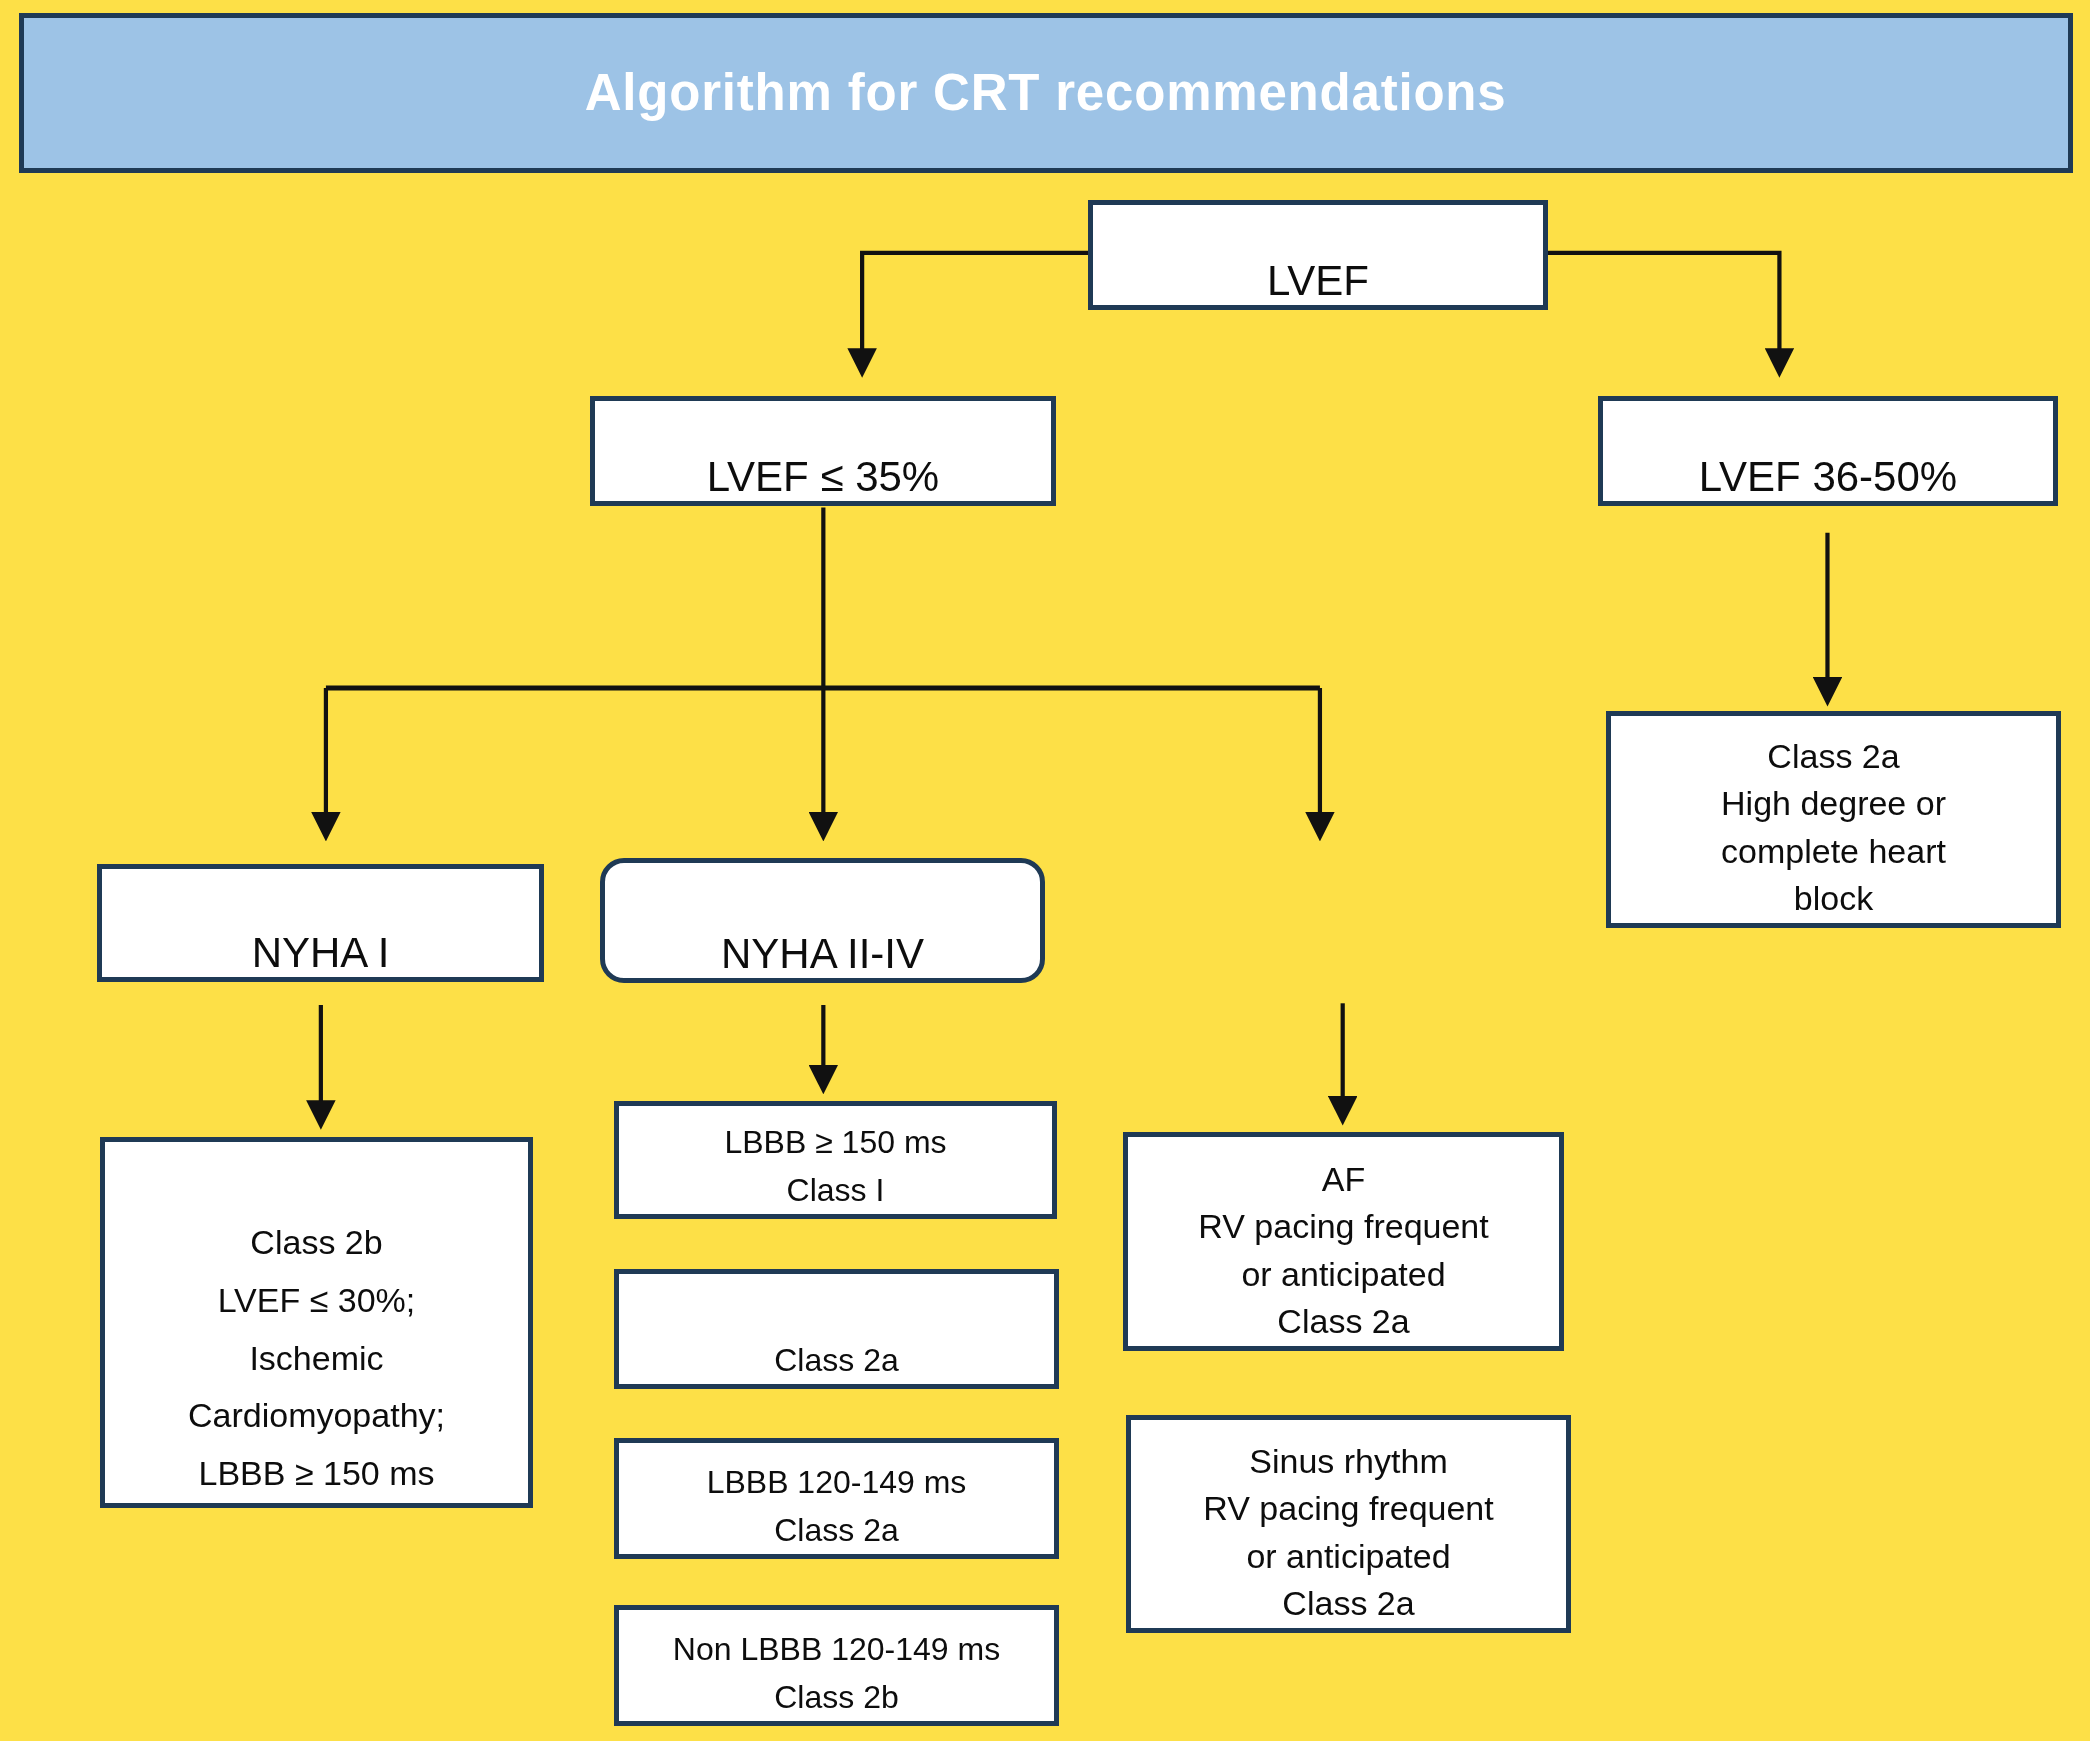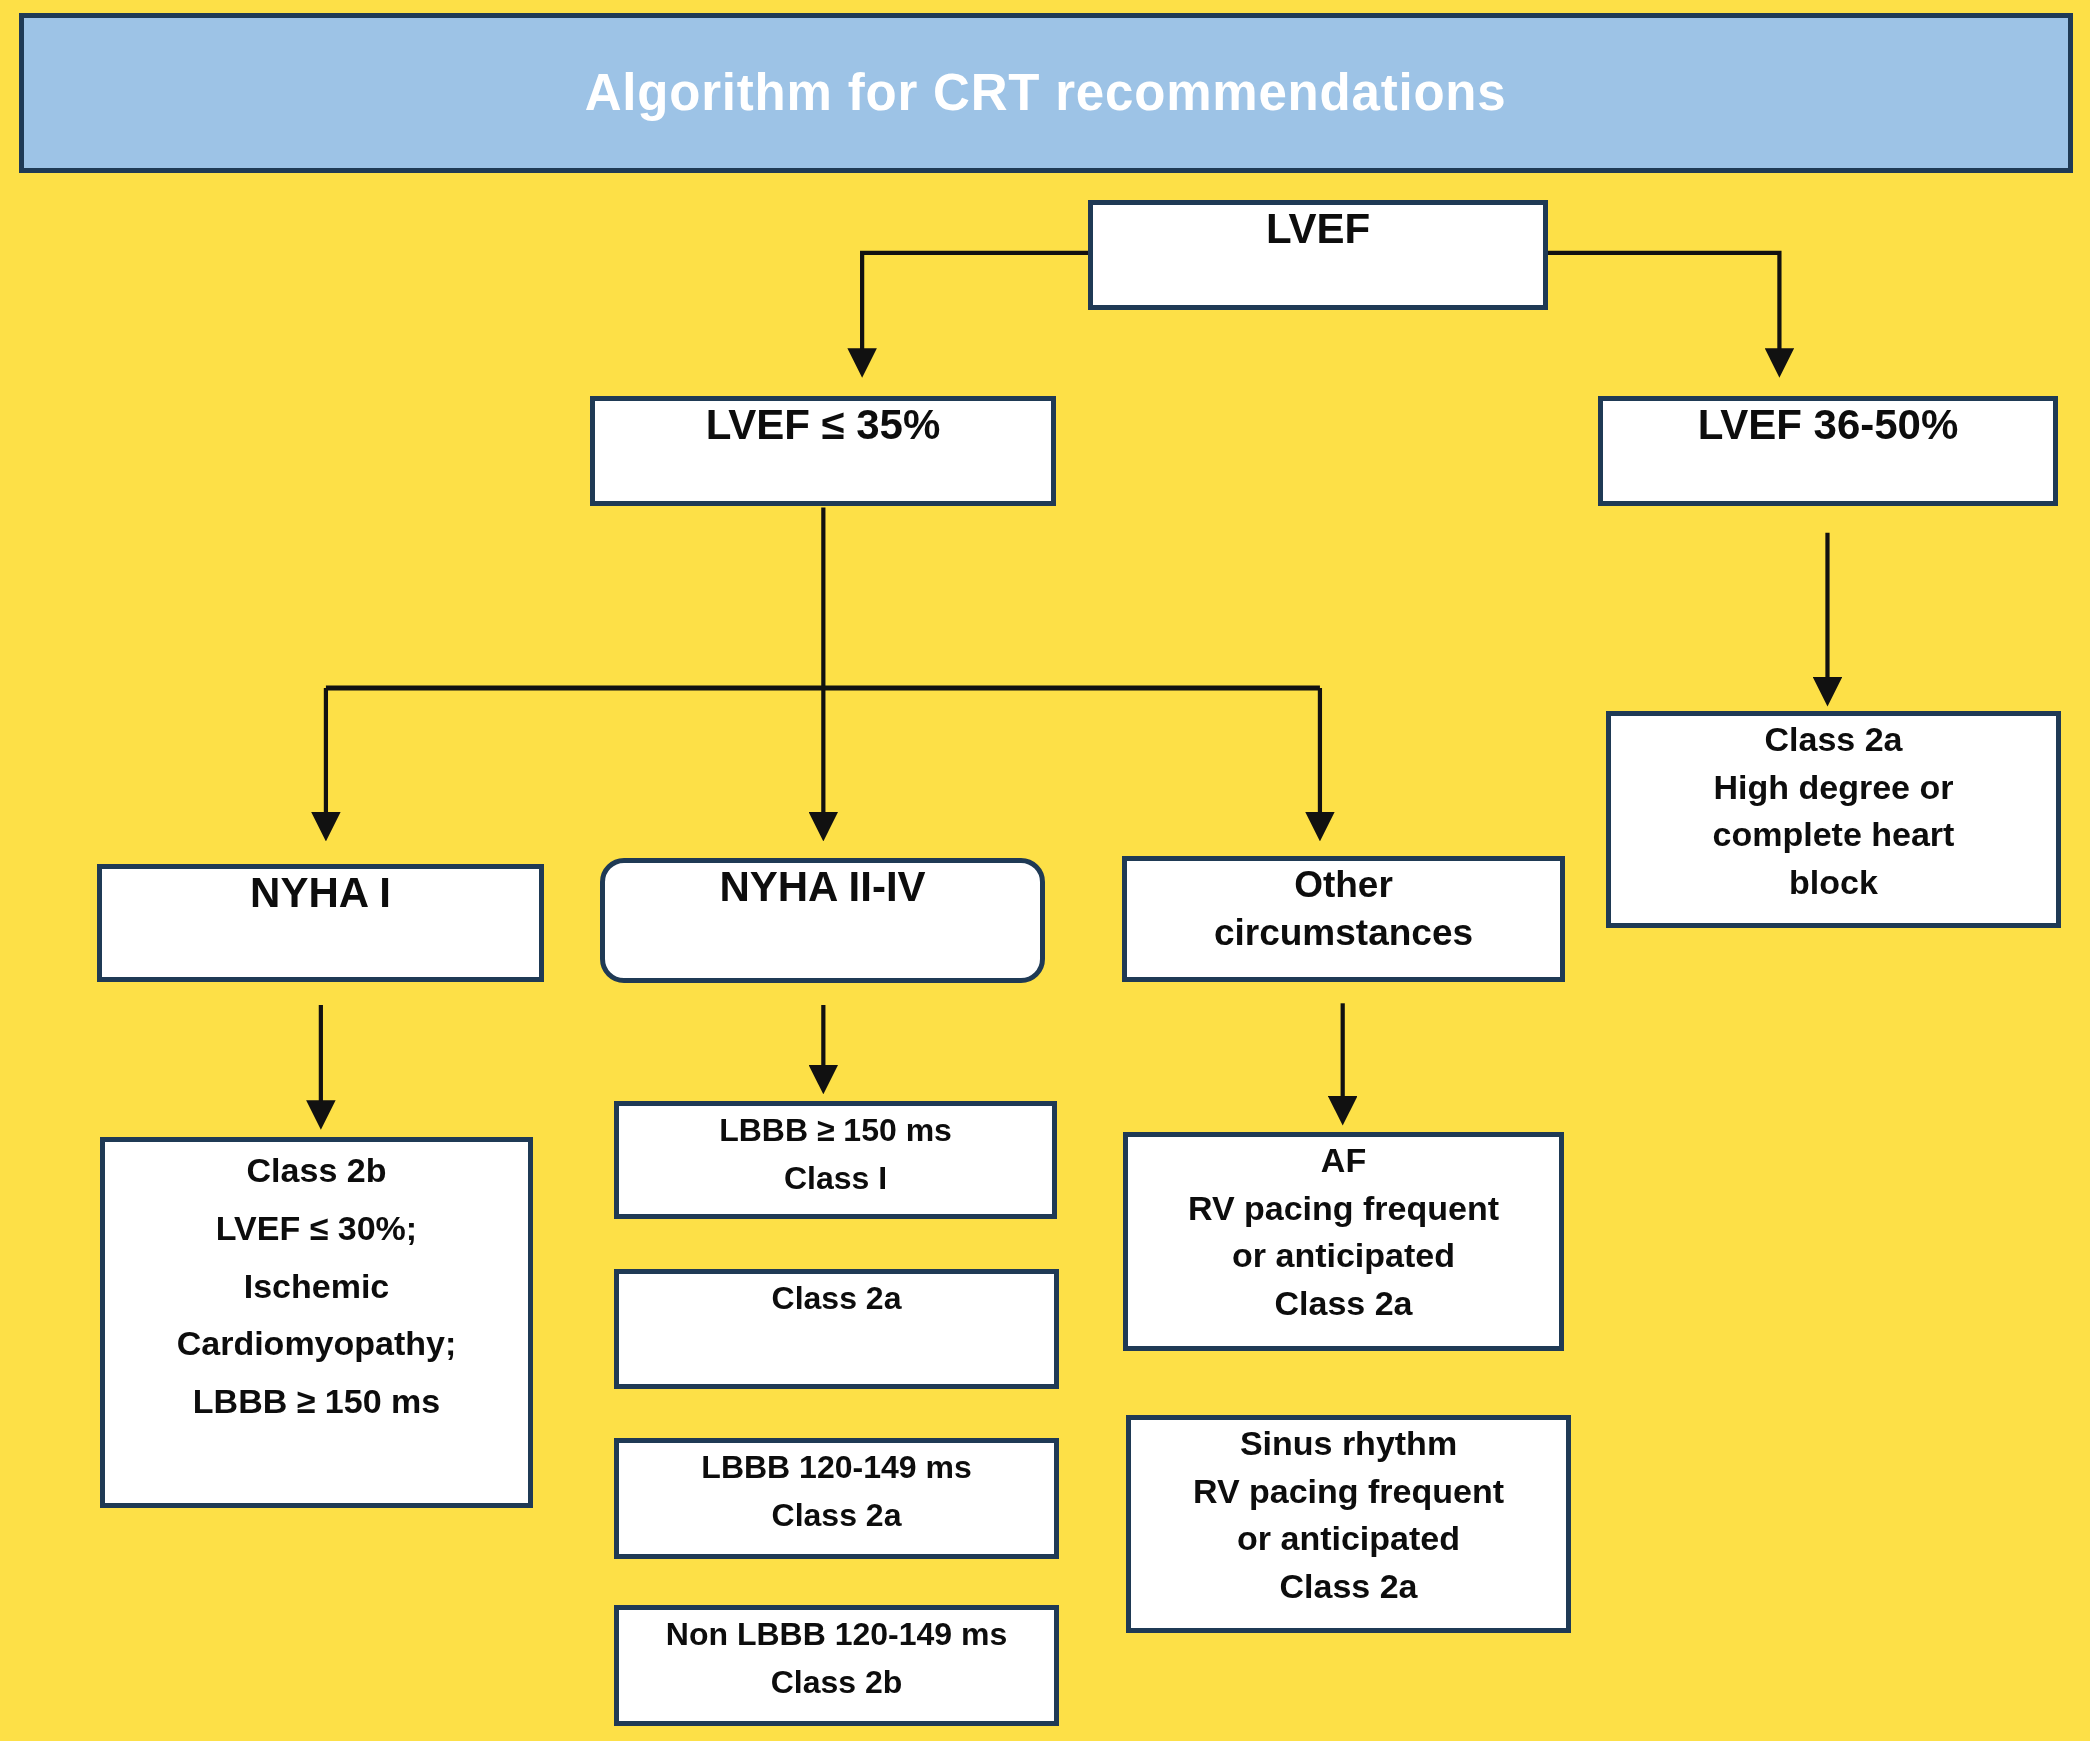--- a/index.html
+++ b/index.html
@@ -21,23 +21,23 @@
     color:#ffffff;
     font-size:51px; font-weight:700;
     letter-spacing:0.8px;
   }
   .box{
     position:absolute;
     background:#ffffff;
     border:5px solid #1F3A55;
     box-sizing:border-box;
     display:flex; flex-direction:column;
-    align-items:center; justify-content:flex-start;
+    align-items:center; justify-content:flex-end;
     color:#0d0d0d;
-    font-weight:700;
+    font-weight:400;
     text-align:center;
   }
   .box span{display:block;}
   .lbl-xl{font-size:42px;}
   .lbl-lg{font-size:37px; line-height:1.3;}
   .lbl-md{font-size:34px; line-height:1.4;}
   .lbl-sm{font-size:32px; line-height:1.5;}
   .lbl-tall{font-size:34px; line-height:1.7;}
   svg.connectors{position:absolute; left:0; top:0; pointer-events:none;}
 </style>
@@ -88,24 +88,20 @@
   </div>
 
   <div class="box lbl-xl" style="left:97px; top:864px; width:447px; height:118px;">
     <span>NYHA I</span>
   </div>
 
   <div class="box lbl-xl" style="left:600px; top:858px; width:445px; height:125px;border-radius:24px;">
     <span>NYHA II-IV</span>
   </div>
 
-  <div class="box lbl-lg" style="left:1122px; top:856px; width:443px; height:126px;">
-    <span>Other</span>
-    <span>circumstances</span>
-  </div>
 
   <div class="box lbl-tall" style="left:100px; top:1137px; width:433px; height:371px;">
     <span>Class 2b</span>
     <span>LVEF ≤ 30%;</span>
     <span>Ischemic</span>
     <span>Cardiomyopathy;</span>
     <span>LBBB ≥ 150 ms</span>
   </div>
 
   <div class="box lbl-sm" style="left:614px; top:1101px; width:443px; height:118px;">

